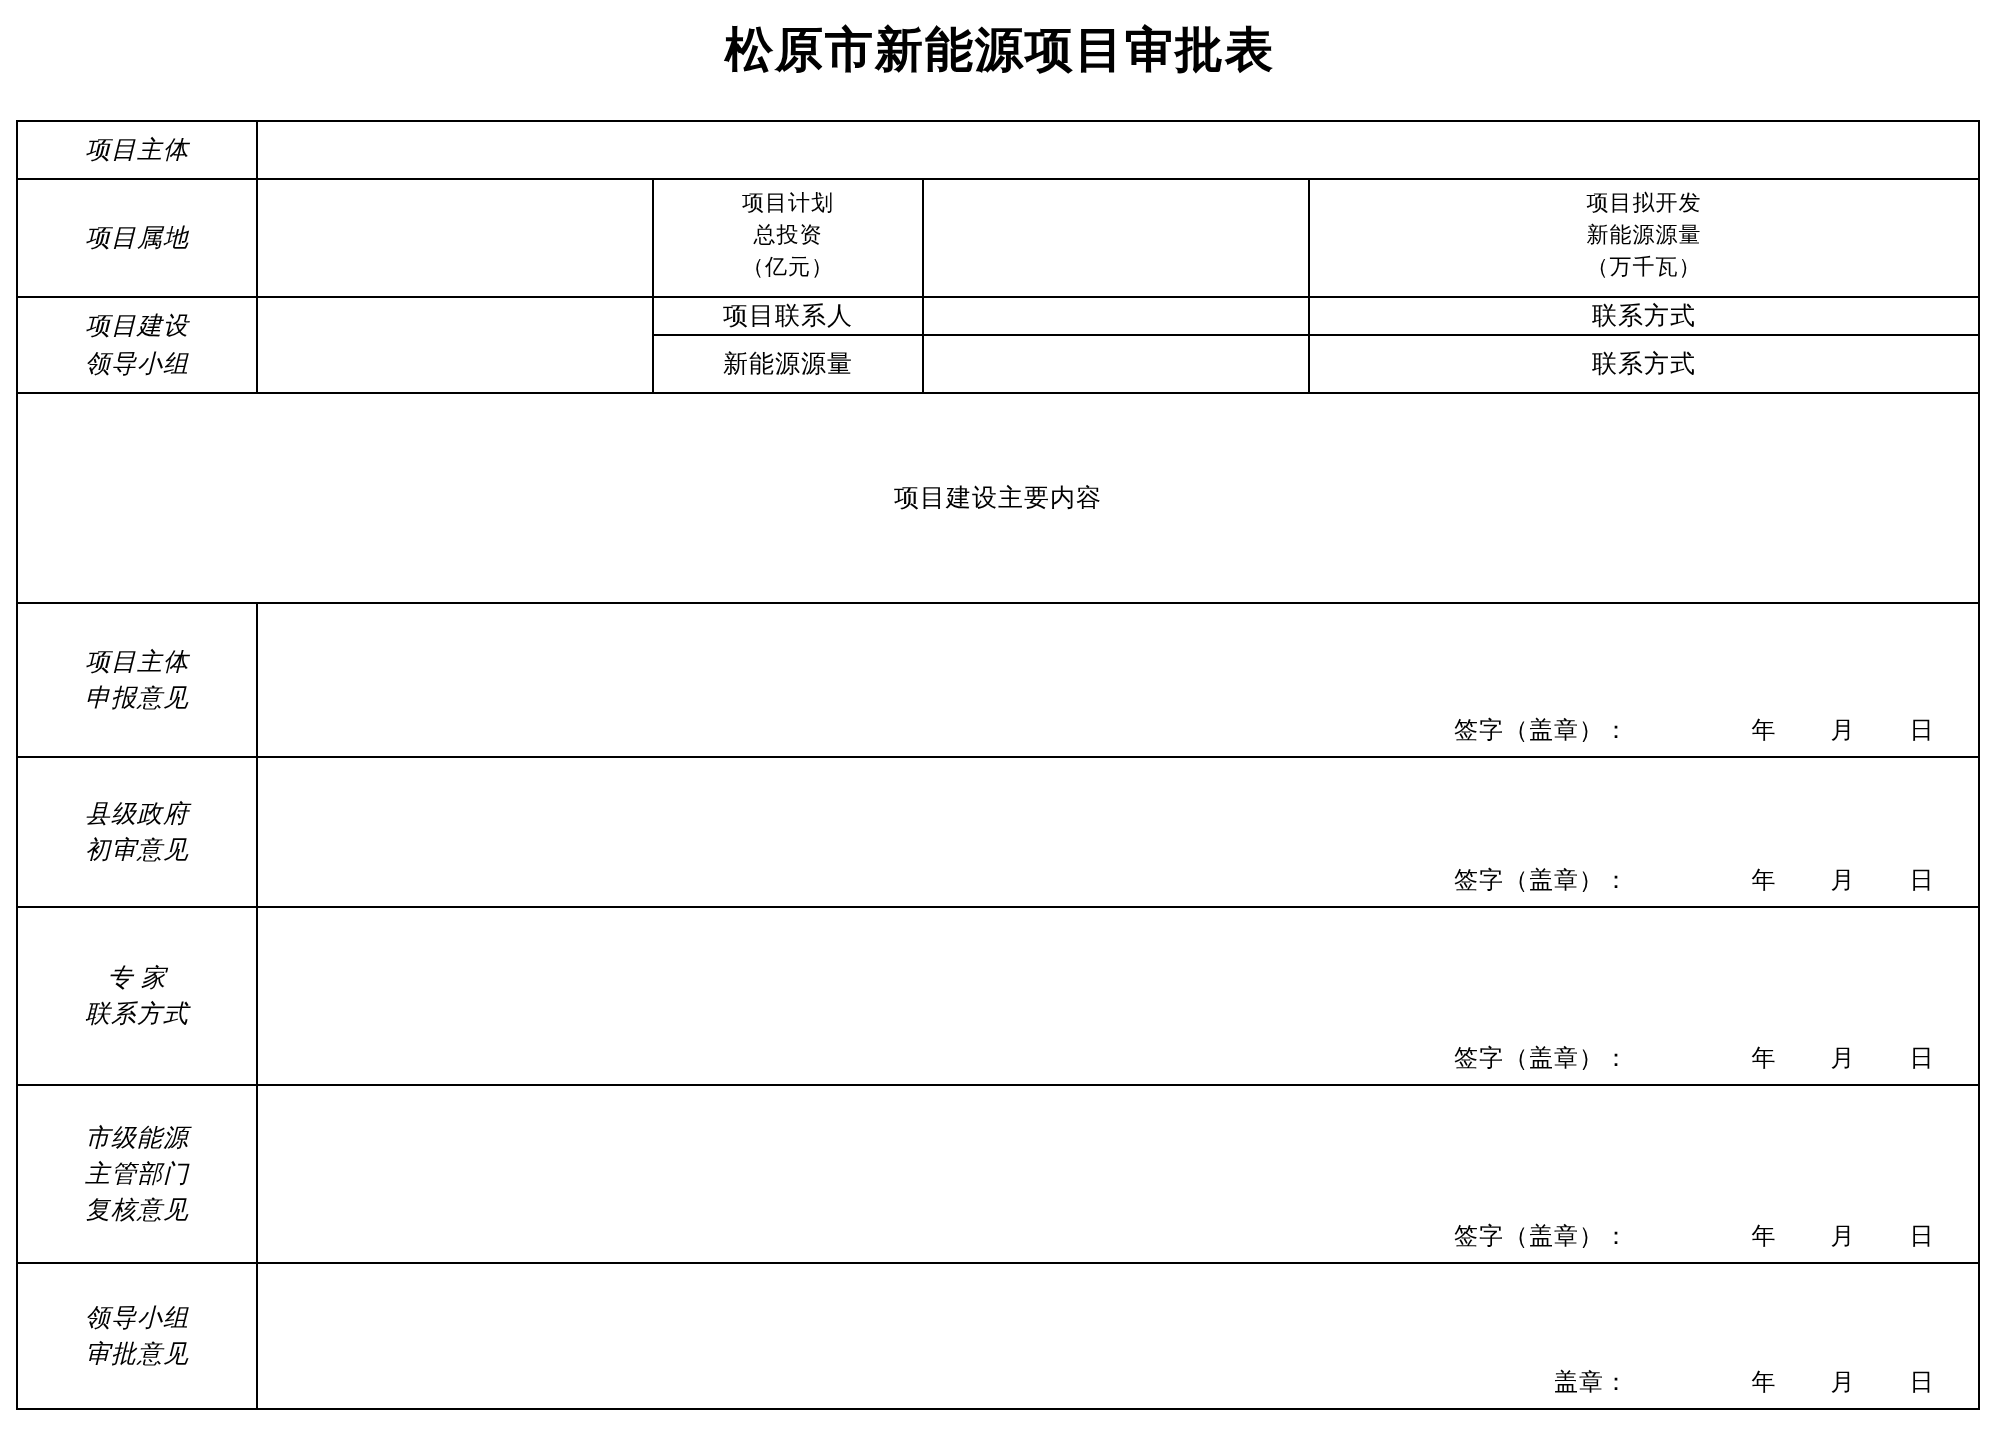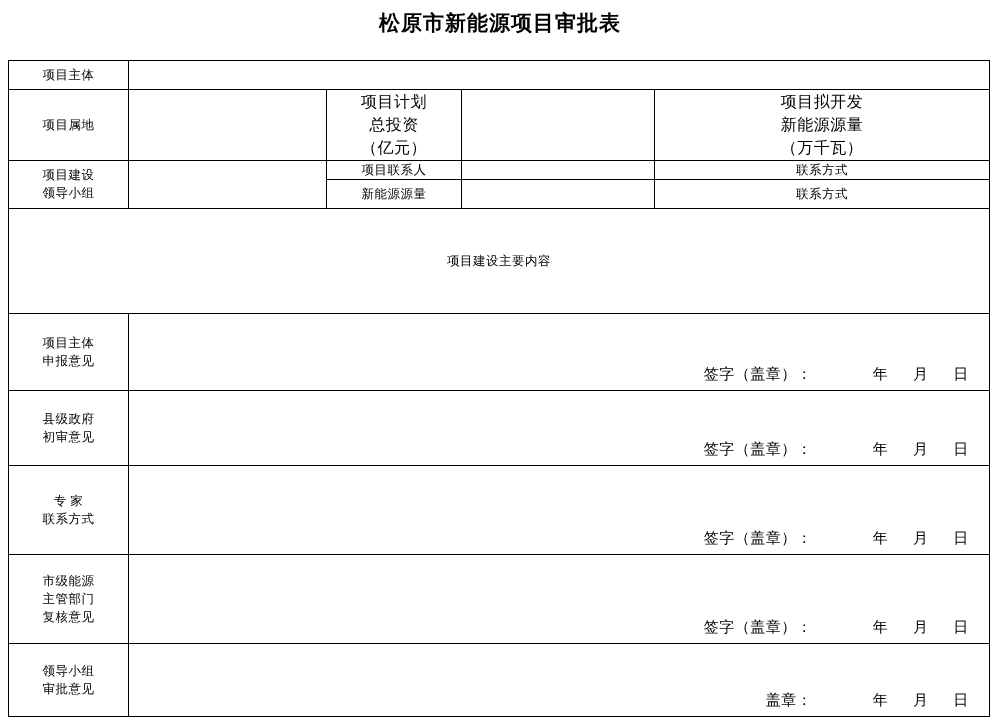--- a/index.html
+++ b/index.html
@@ -10,21 +10,21 @@
   body {
     width: 1000px;
     height: 721px;
     font-family: "Liberation Serif", "DejaVu Serif", serif;
     color: #000000;
     position: relative;
     overflow: hidden;
   }
   .page-title {
     text-align: center;
-    font-size: 21px;
+    font-size: 24px;
     font-weight: bold;
     letter-spacing: 1px;
     margin: 9px 0 0 0;
     font-family: "Liberation Serif", "DejaVu Serif", serif;
   }
   .form-wrap {
     position: absolute;
     left: 8px;
     top: 60px;
     width: 981px;
@@ -43,34 +43,35 @@
     line-height: 1.45;
   }
   .lbl {
     display: block;
     text-align: center;
     white-space: pre-line;
     font-size: 12.5px;
     letter-spacing: 0.5px;
   }
   .lbl-sm {
-    font-size: 16px;
+    font-size: 11px;
   }
   .cell-label {
     width: 120px;
+    font-style: italic;
   }
   .sig-cell {
     position: relative;
     vertical-align: bottom;
   }
   .sig-row {
     position: absolute;
     right: 10px;
     bottom: 4px;
-    font-size: 15px;
+    font-size: 12px;
     white-space: nowrap;
     letter-spacing: 0.5px;
   }
   .sig-row .sig-text {
     margin-right: 46px;
   }
   .sig-row .ymd span {
     display: inline-block;
     width: 36px;
     text-align: center;

